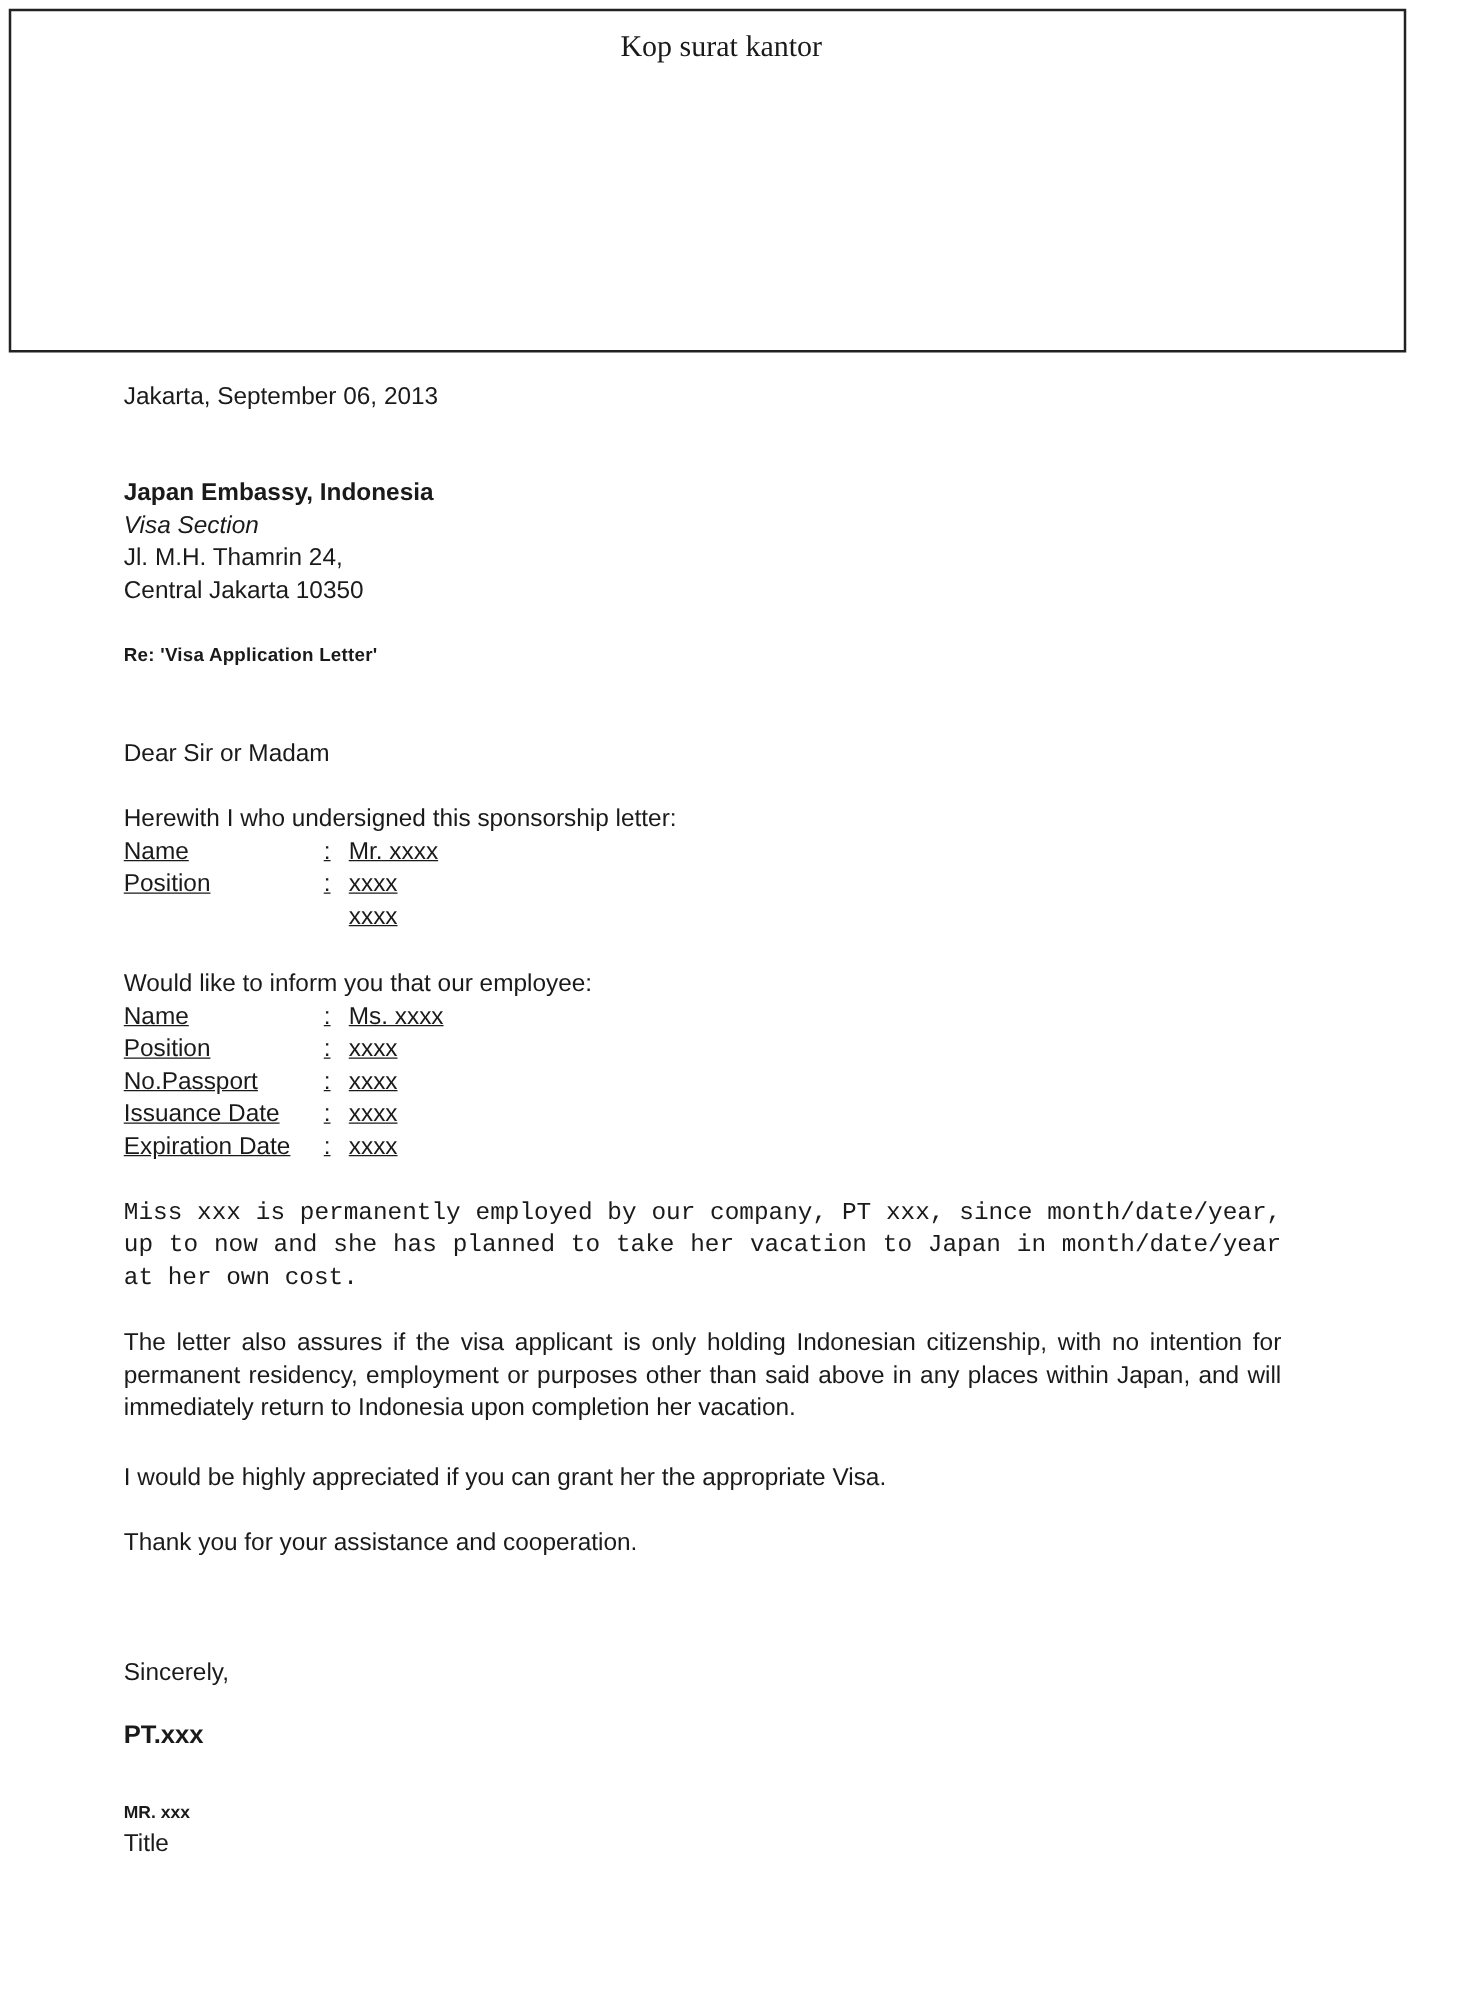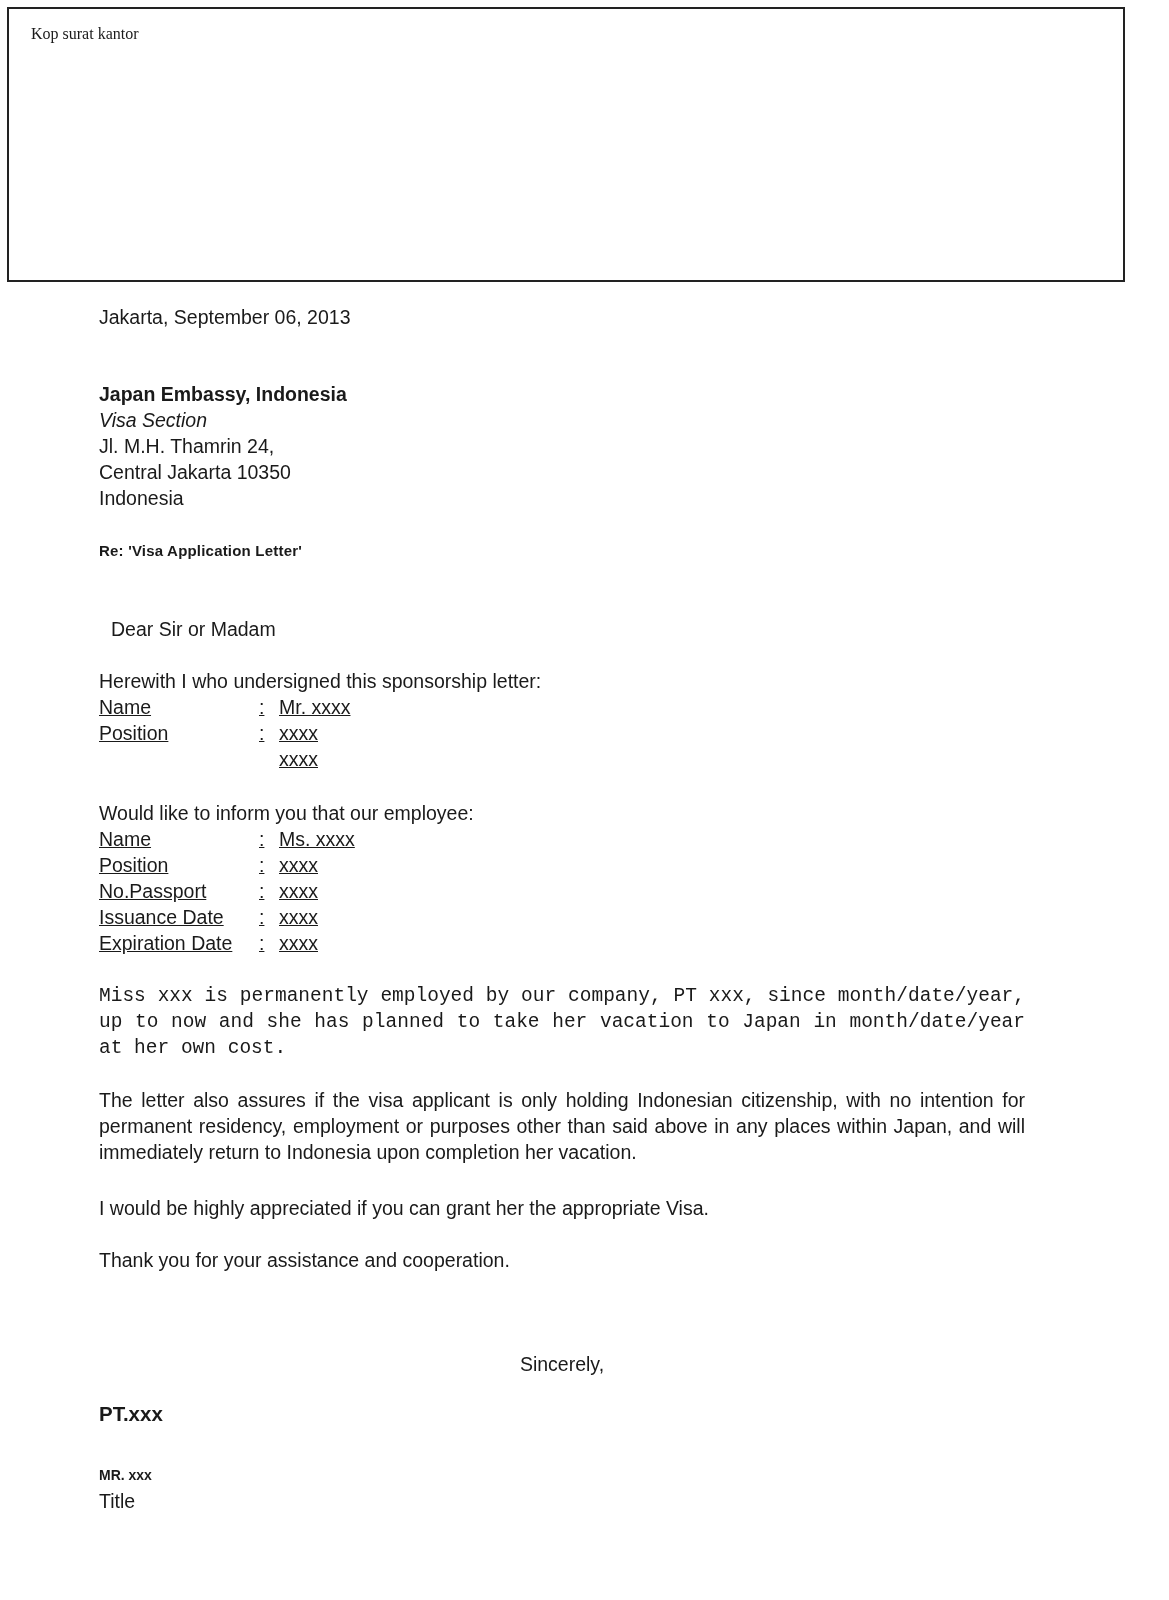--- a/index.html
+++ b/index.html
@@ -20,58 +20,59 @@
     position: absolute;
     left: 7px;
     top: 7px;
     width: 1118px;
     height: 275px;
     border: 2px solid #222222;
     background: #ffffff;
   }
   .letterhead-text {
     font-family: "Liberation Serif", serif;
-    font-size: 16px;
+    font-size: 24px;
     color: #1a1a1a;
     padding: 16px 0 0 22px;
+    text-align: center;
   }
   .content {
     position: absolute;
     left: 99px;
     top: 304px;
     width: 926px; 
     font-size: 19.5px;
     line-height: 26px;
     color: #1a1a1a;
   }
   .line { min-height: 26px; }
   .bold { font-weight: bold; }
   .italic { font-style: italic; }
   .date-line { margin-bottom: 51px; }
   .subject-line {
     margin-top: 27px;
     font-weight: bold;
     font-size: 15px;
     letter-spacing: 0.2px;
   }
-  .salutation { margin-top: 52px; margin-left: 12px; }
+  .salutation { margin-top: 52px; }
   .block-intro { margin-top: 26px; }
   .kv-row { display: flex; min-height: 26px; text-decoration: underline; }
   .kv-label { width: 160px; flex: 0 0 160px; }
   .kv-colon { width: 10px; flex: 0 0 10px; }
   .kv-value { margin-left: 10px; }
   .employee-block { margin-top: 28px; }
   .para {
     margin-top: 26px;
     text-align: justify;
   }
   .para-single { margin-top: 26px; }
   .para-first { margin-top: 27px; font-family: Liberation Mono, monospace; }
   .para-spaced { margin-top: 30px; }
-  .closing { margin-top: 78px; text-align: center; }
+  .closing { margin-top: 78px; }
   .company-line { margin-top: 24px; font-weight: bold; font-size: 20.5px; }
   .signer-line { margin-top: 35px; font-weight: bold; font-size: 14px; }
   .signer-title { }
 </style>
 </head>
 <body>
 
 <div class="page">
 
   <div class="letterhead-box">
@@ -80,21 +81,20 @@
 
   <div class="content">
 
     <div class="line date-line">Jakarta, September 06, 2013</div>
 
     <div>
       <div class="line bold">Japan Embassy, Indonesia</div>
       <div class="line italic">Visa Section</div>
       <div class="line">Jl. M.H. Thamrin 24,</div>
       <div class="line">Central Jakarta 10350</div>
-      <div class="line">Indonesia</div>
     </div>
 
     <div class="line subject-line">Re: 'Visa Application Letter'</div>
 
     <div class="line salutation">Dear Sir or Madam</div>
 
     <div>
       <div class="line block-intro">Herewith I who undersigned this sponsorship letter:</div>
 
       <div class="kv-row">

